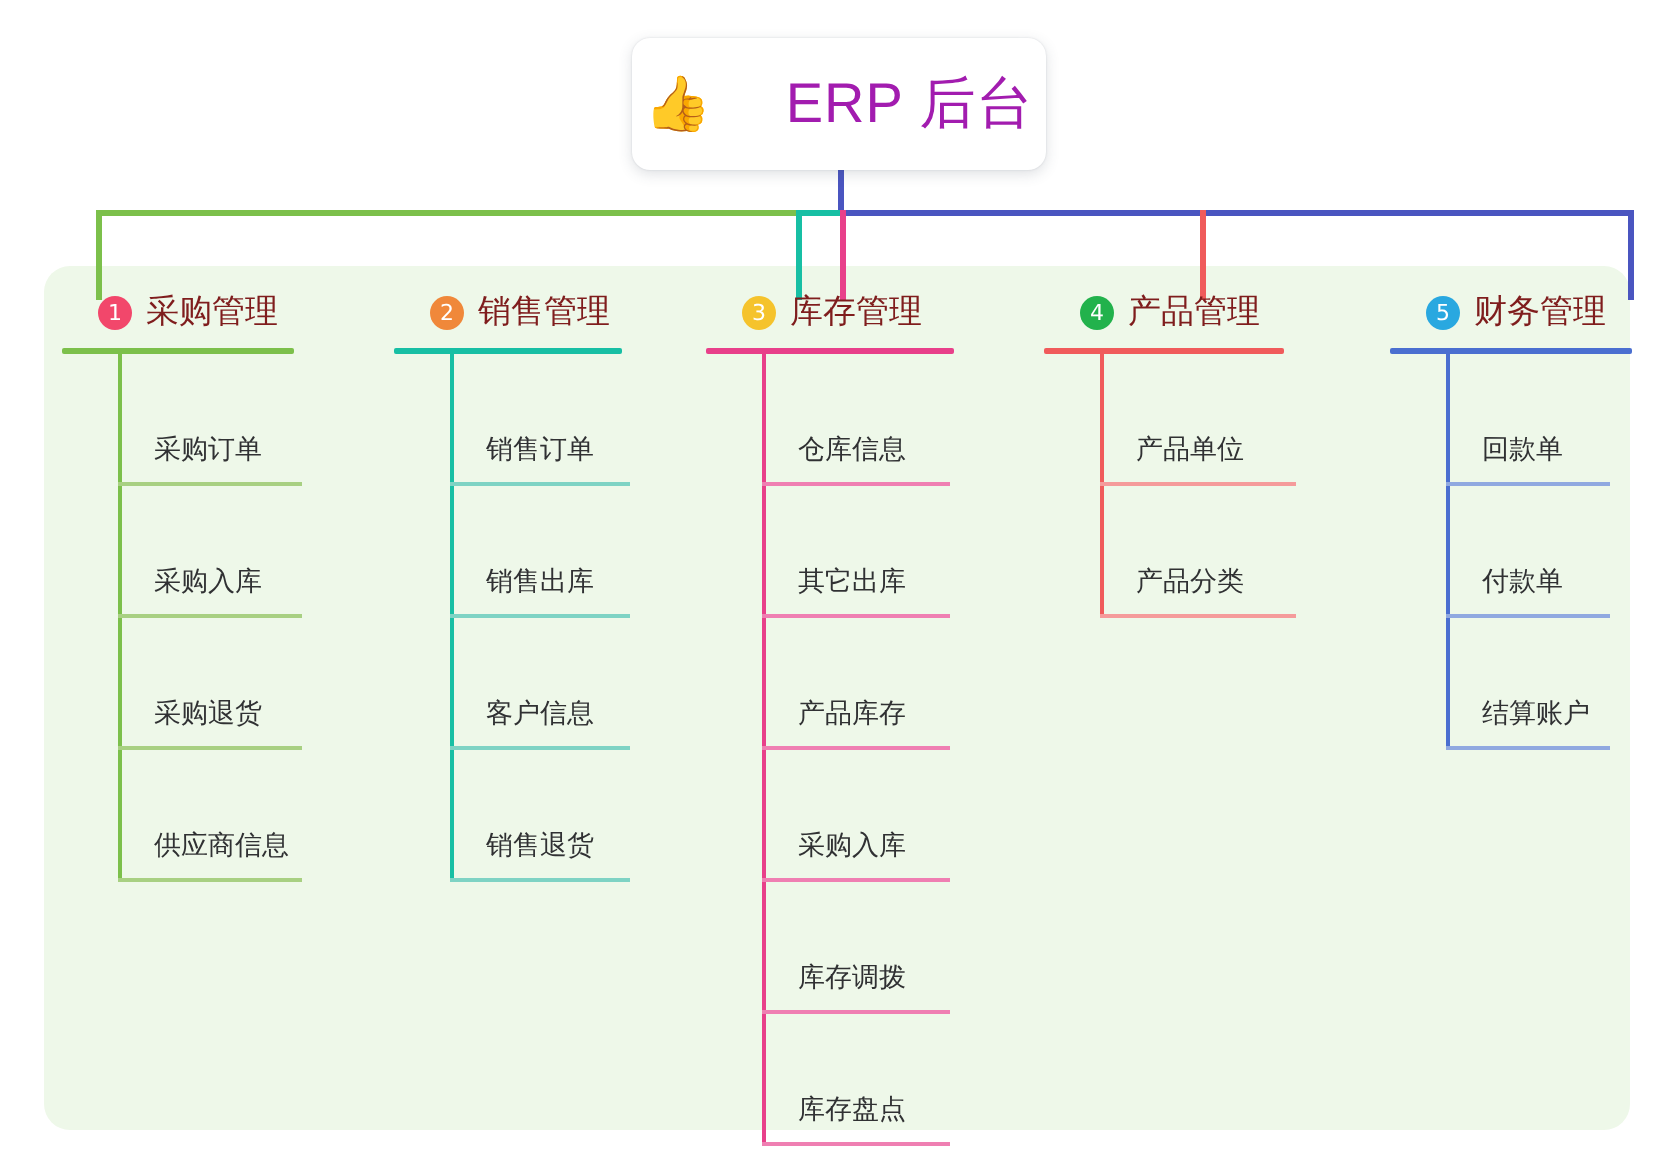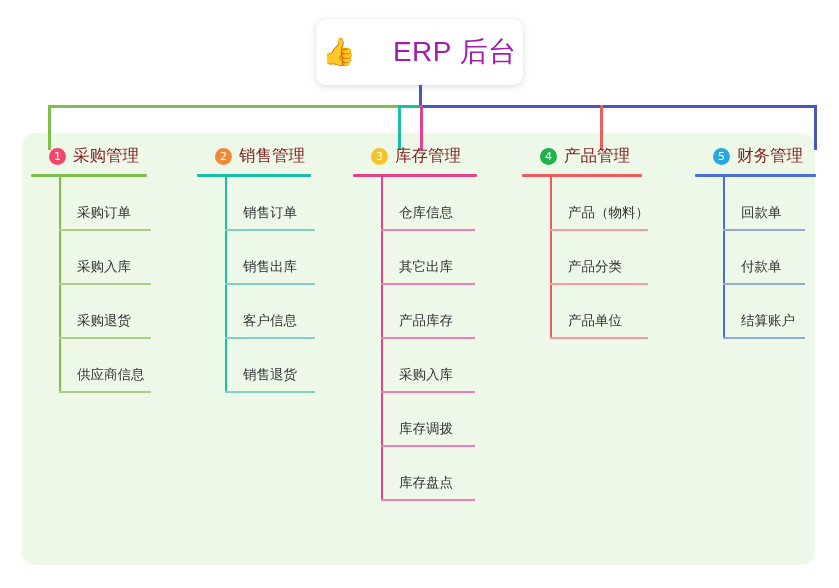--- a/index.html
+++ b/index.html
@@ -59,21 +59,21 @@
   .badge{
     width:17px;height:17px;border-radius:50%;
     color:#fff;font-size:11px;line-height:17px;text-align:center;
     flex:0 0 auto;font-family:"DejaVu Sans",sans-serif;
   }
   .col-title{font-size:16.5px;color:#7f1d1d;white-space:nowrap;}
   .head-rule{height:3px;margin-top:6px;border-radius:1px;}
 
   .leaves{position:relative;margin-top:0;}
   .spine{position:absolute;left:28px;top:0;bottom:0;width:2px;}
-  .leaf{position:relative;height:54px;}
+  .leaf{position:relative;height:66px;}
   .leaf-label{
     position:absolute;left:30px;bottom:9px;
     font-size:13.5px;color:#303133;white-space:nowrap;padding-left:16px;
   }
   .leaf-rule{position:absolute;left:28px;bottom:0;height:2px;}
 </style>
 </head>
 <body>
 
 <div id="root">
@@ -186,31 +186,27 @@
       </div>
       <div class="col" style="left: 522px;">
         <div class="col-head">
           <span class="badge" style="background: rgb(34, 178, 76);">4</span>
           <span class="col-title">产品管理</span>
         </div>
         <div class="head-rule" style="background: rgb(240, 91, 91); width: 120px;"></div>
         <div class="leaves">
           <div class="spine" style="background: rgb(240, 91, 91);"></div>
           <div class="leaf">
-            <div class="leaf-label">产品（物料）</div>
+            <div class="leaf-label">产品单位</div>
             <div class="leaf-rule" style="background: rgb(245, 155, 155); width: 98px;"></div>
           </div>
           <div class="leaf">
             <div class="leaf-label">产品分类</div>
             <div class="leaf-rule" style="background: rgb(245, 155, 155); width: 98px;"></div>
           </div>
-          <div class="leaf">
-            <div class="leaf-label">产品单位</div>
-            <div class="leaf-rule" style="background: rgb(245, 155, 155); width: 98px;"></div>
-          </div>
         </div>
       </div>
       <div class="col" style="left: 695px;">
         <div class="col-head">
           <span class="badge" style="background: rgb(41, 168, 224);">5</span>
           <span class="col-title">财务管理</span>
         </div>
         <div class="head-rule" style="background: rgb(74, 111, 208); width: 121px;"></div>
         <div class="leaves">
           <div class="spine" style="background: rgb(74, 111, 208);"></div>

